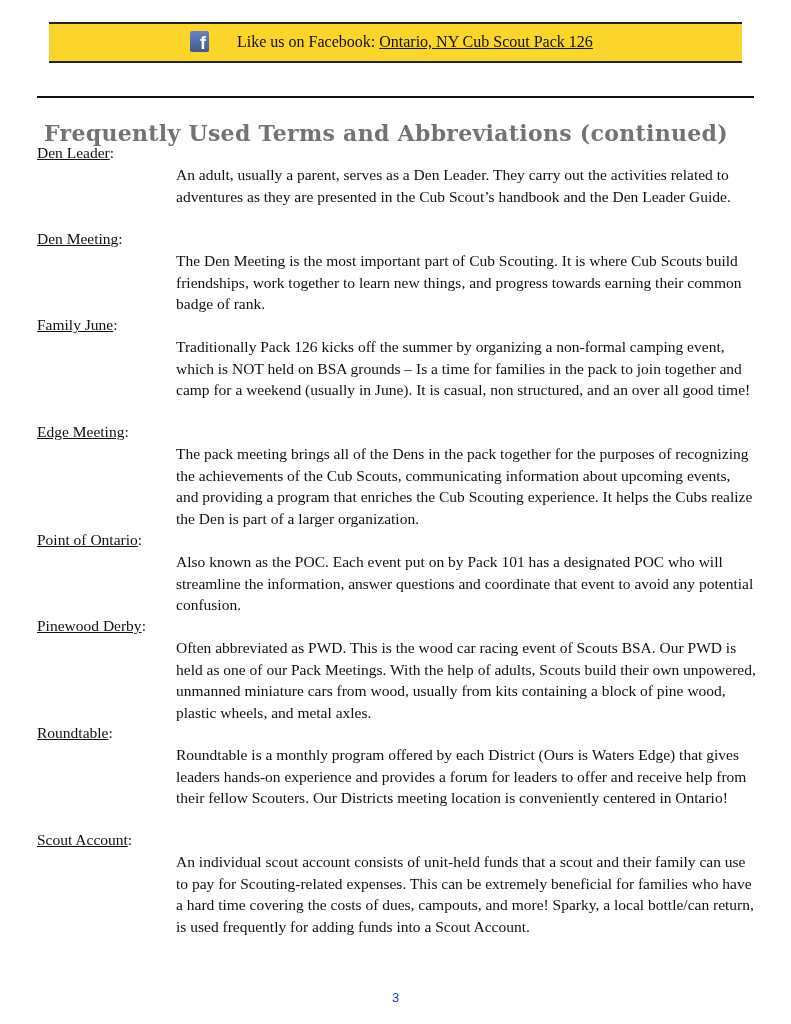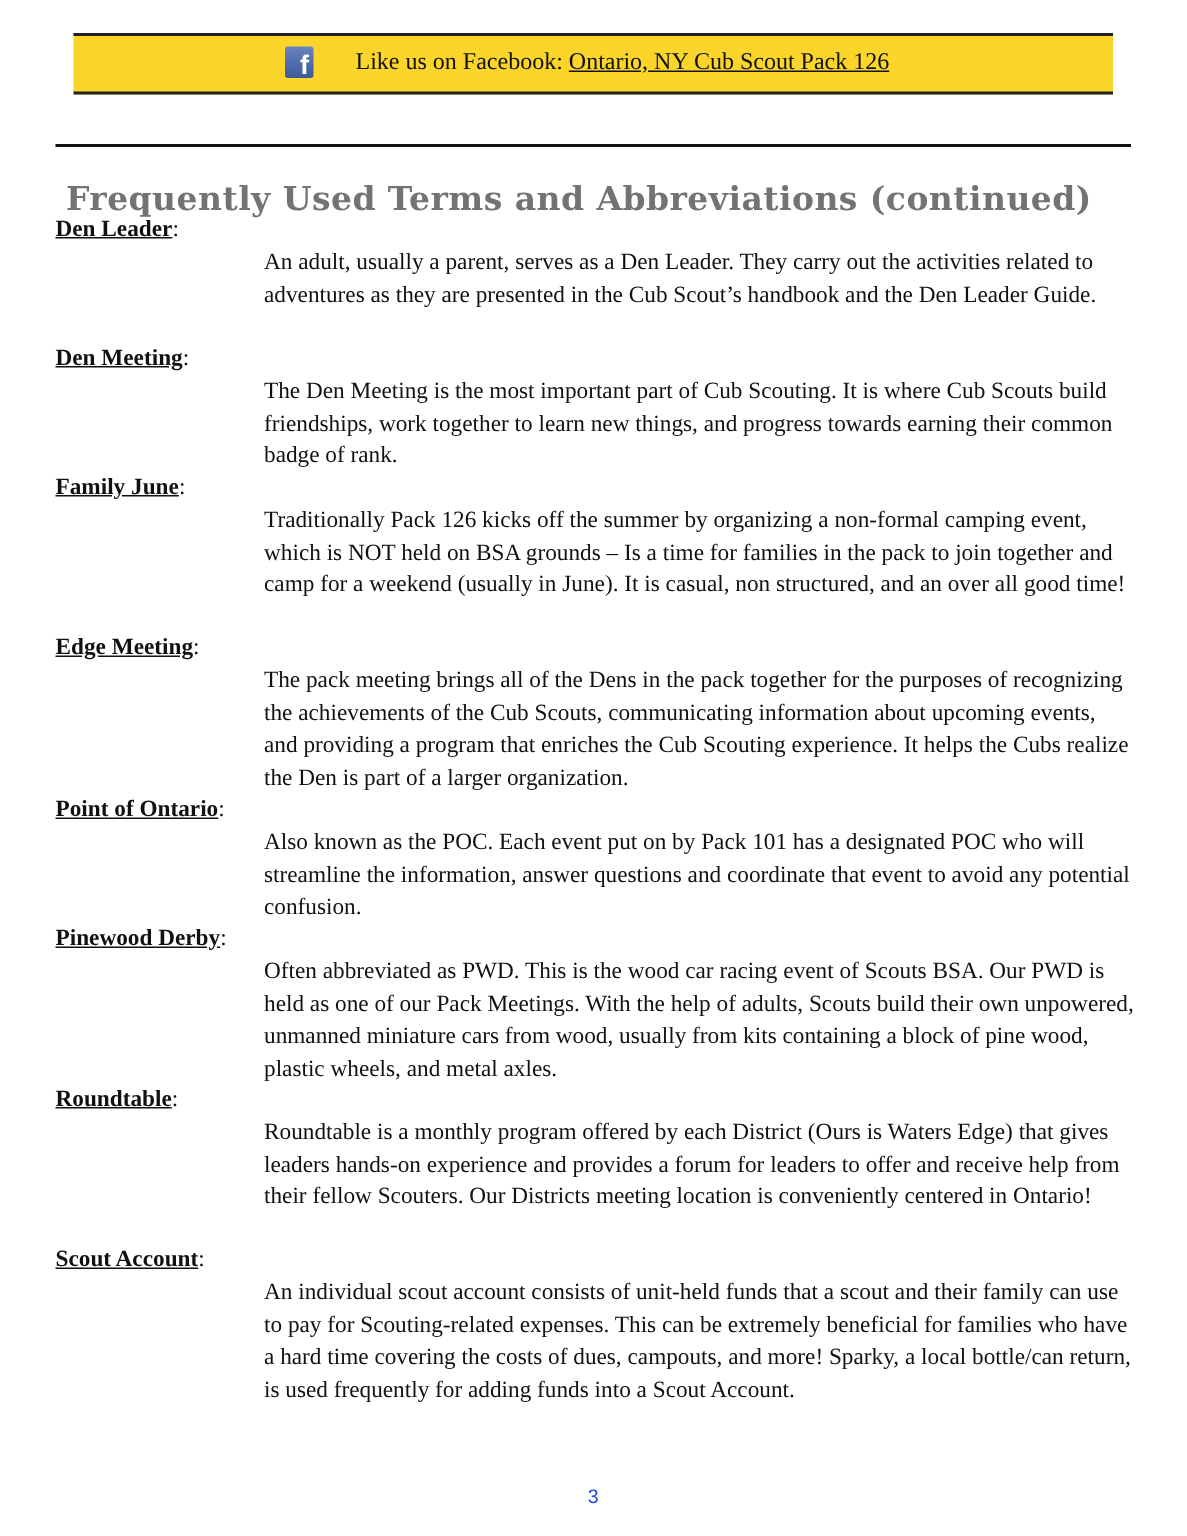--- a/index.html
+++ b/index.html
@@ -22,21 +22,21 @@
     .rule { position: absolute; left: 37px; top: 96px; width: 717px; height: 2px; background: #111; }
 
     .title {
       position: absolute; left: 44px; top: 104px; width: 710px;
       font-family: "DejaVu Serif", serif; font-weight: bold; font-size: 22px;
       color: #737373; white-space: nowrap; letter-spacing: 0.3px; margin-top: 16px;
     }
 
     .entry { position: absolute; left: 37px; width: 720px; }
     .term { position: absolute; left: 0; top: 0; font-size: 15.5px; white-space: nowrap; }
-    .term .t { text-decoration: underline; font-weight: bold; }
+    .term .t { text-decoration: underline; font-weight: normal; }
     .def { position: absolute; left: 139px; top: 0; width: 580px; font-size: 15.5px; line-height: 21.5px; margin-top: 20px; }
 
     .page-num {
       position: absolute; left: 0; top: 990px; width: 791px; text-align: center;
       font-family: "Liberation Sans", sans-serif; font-size: 13px; color: #2244dd;
     }
   </style>
 </head>
 <body>
 

